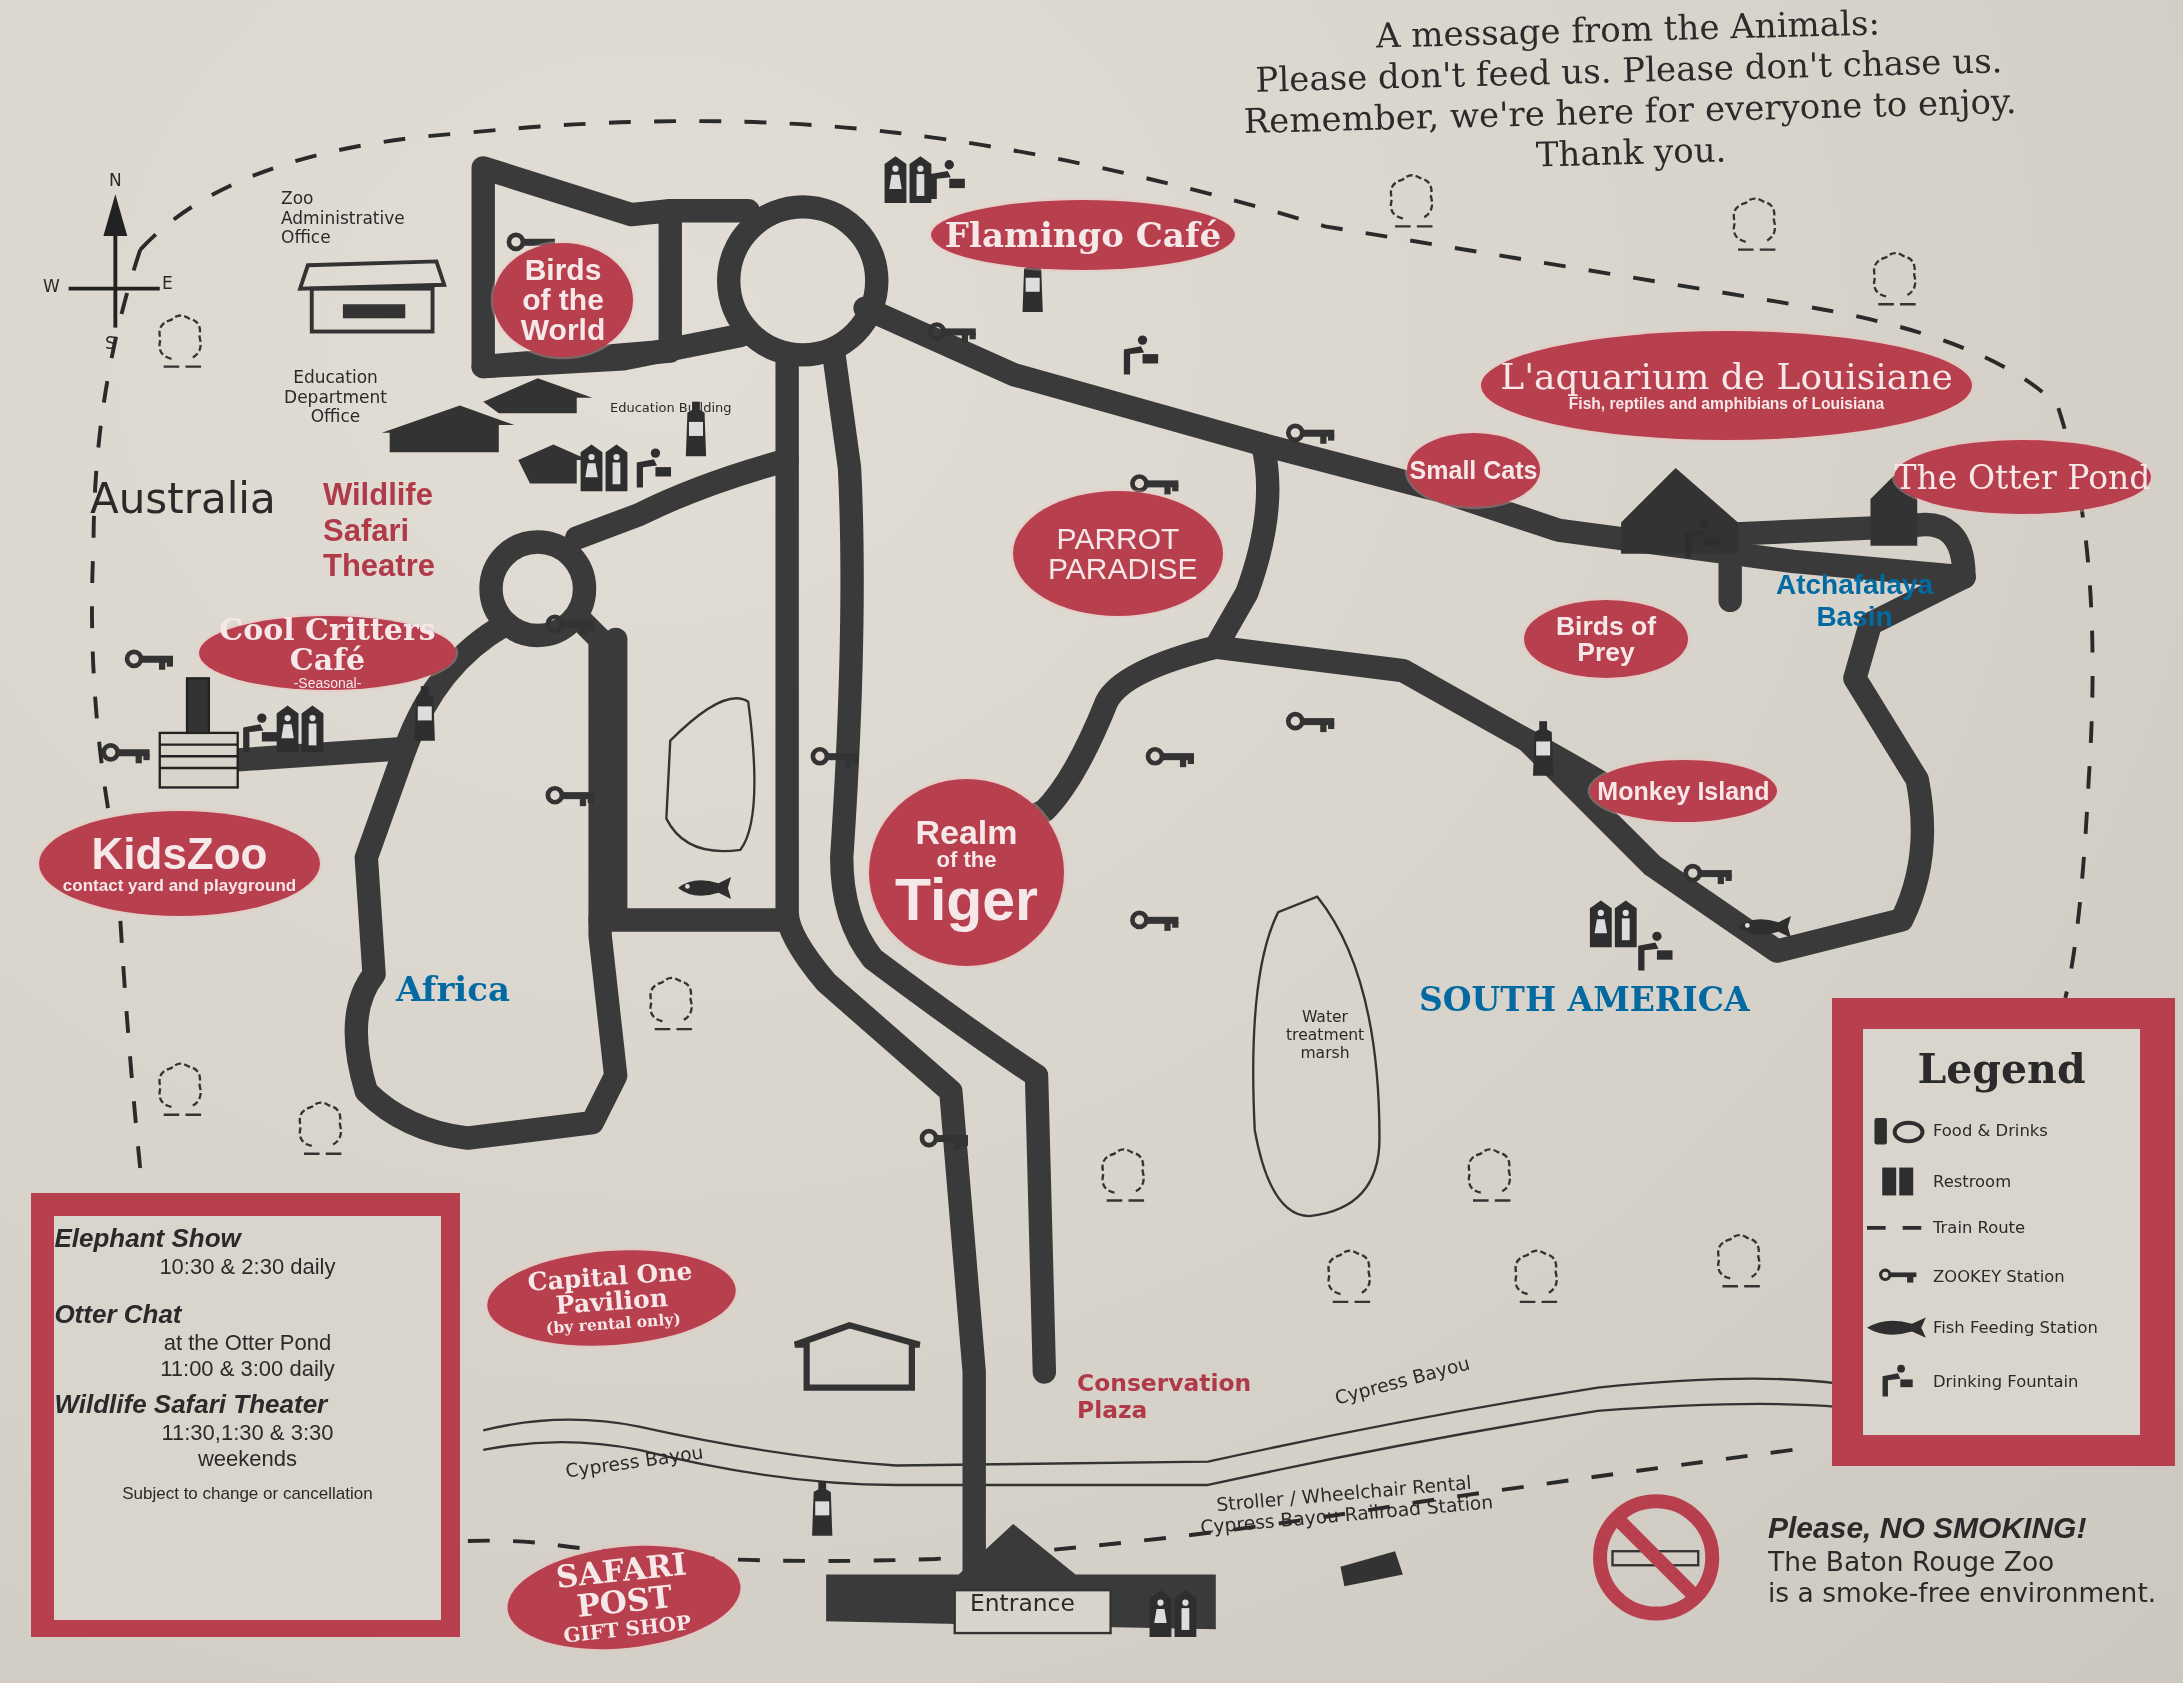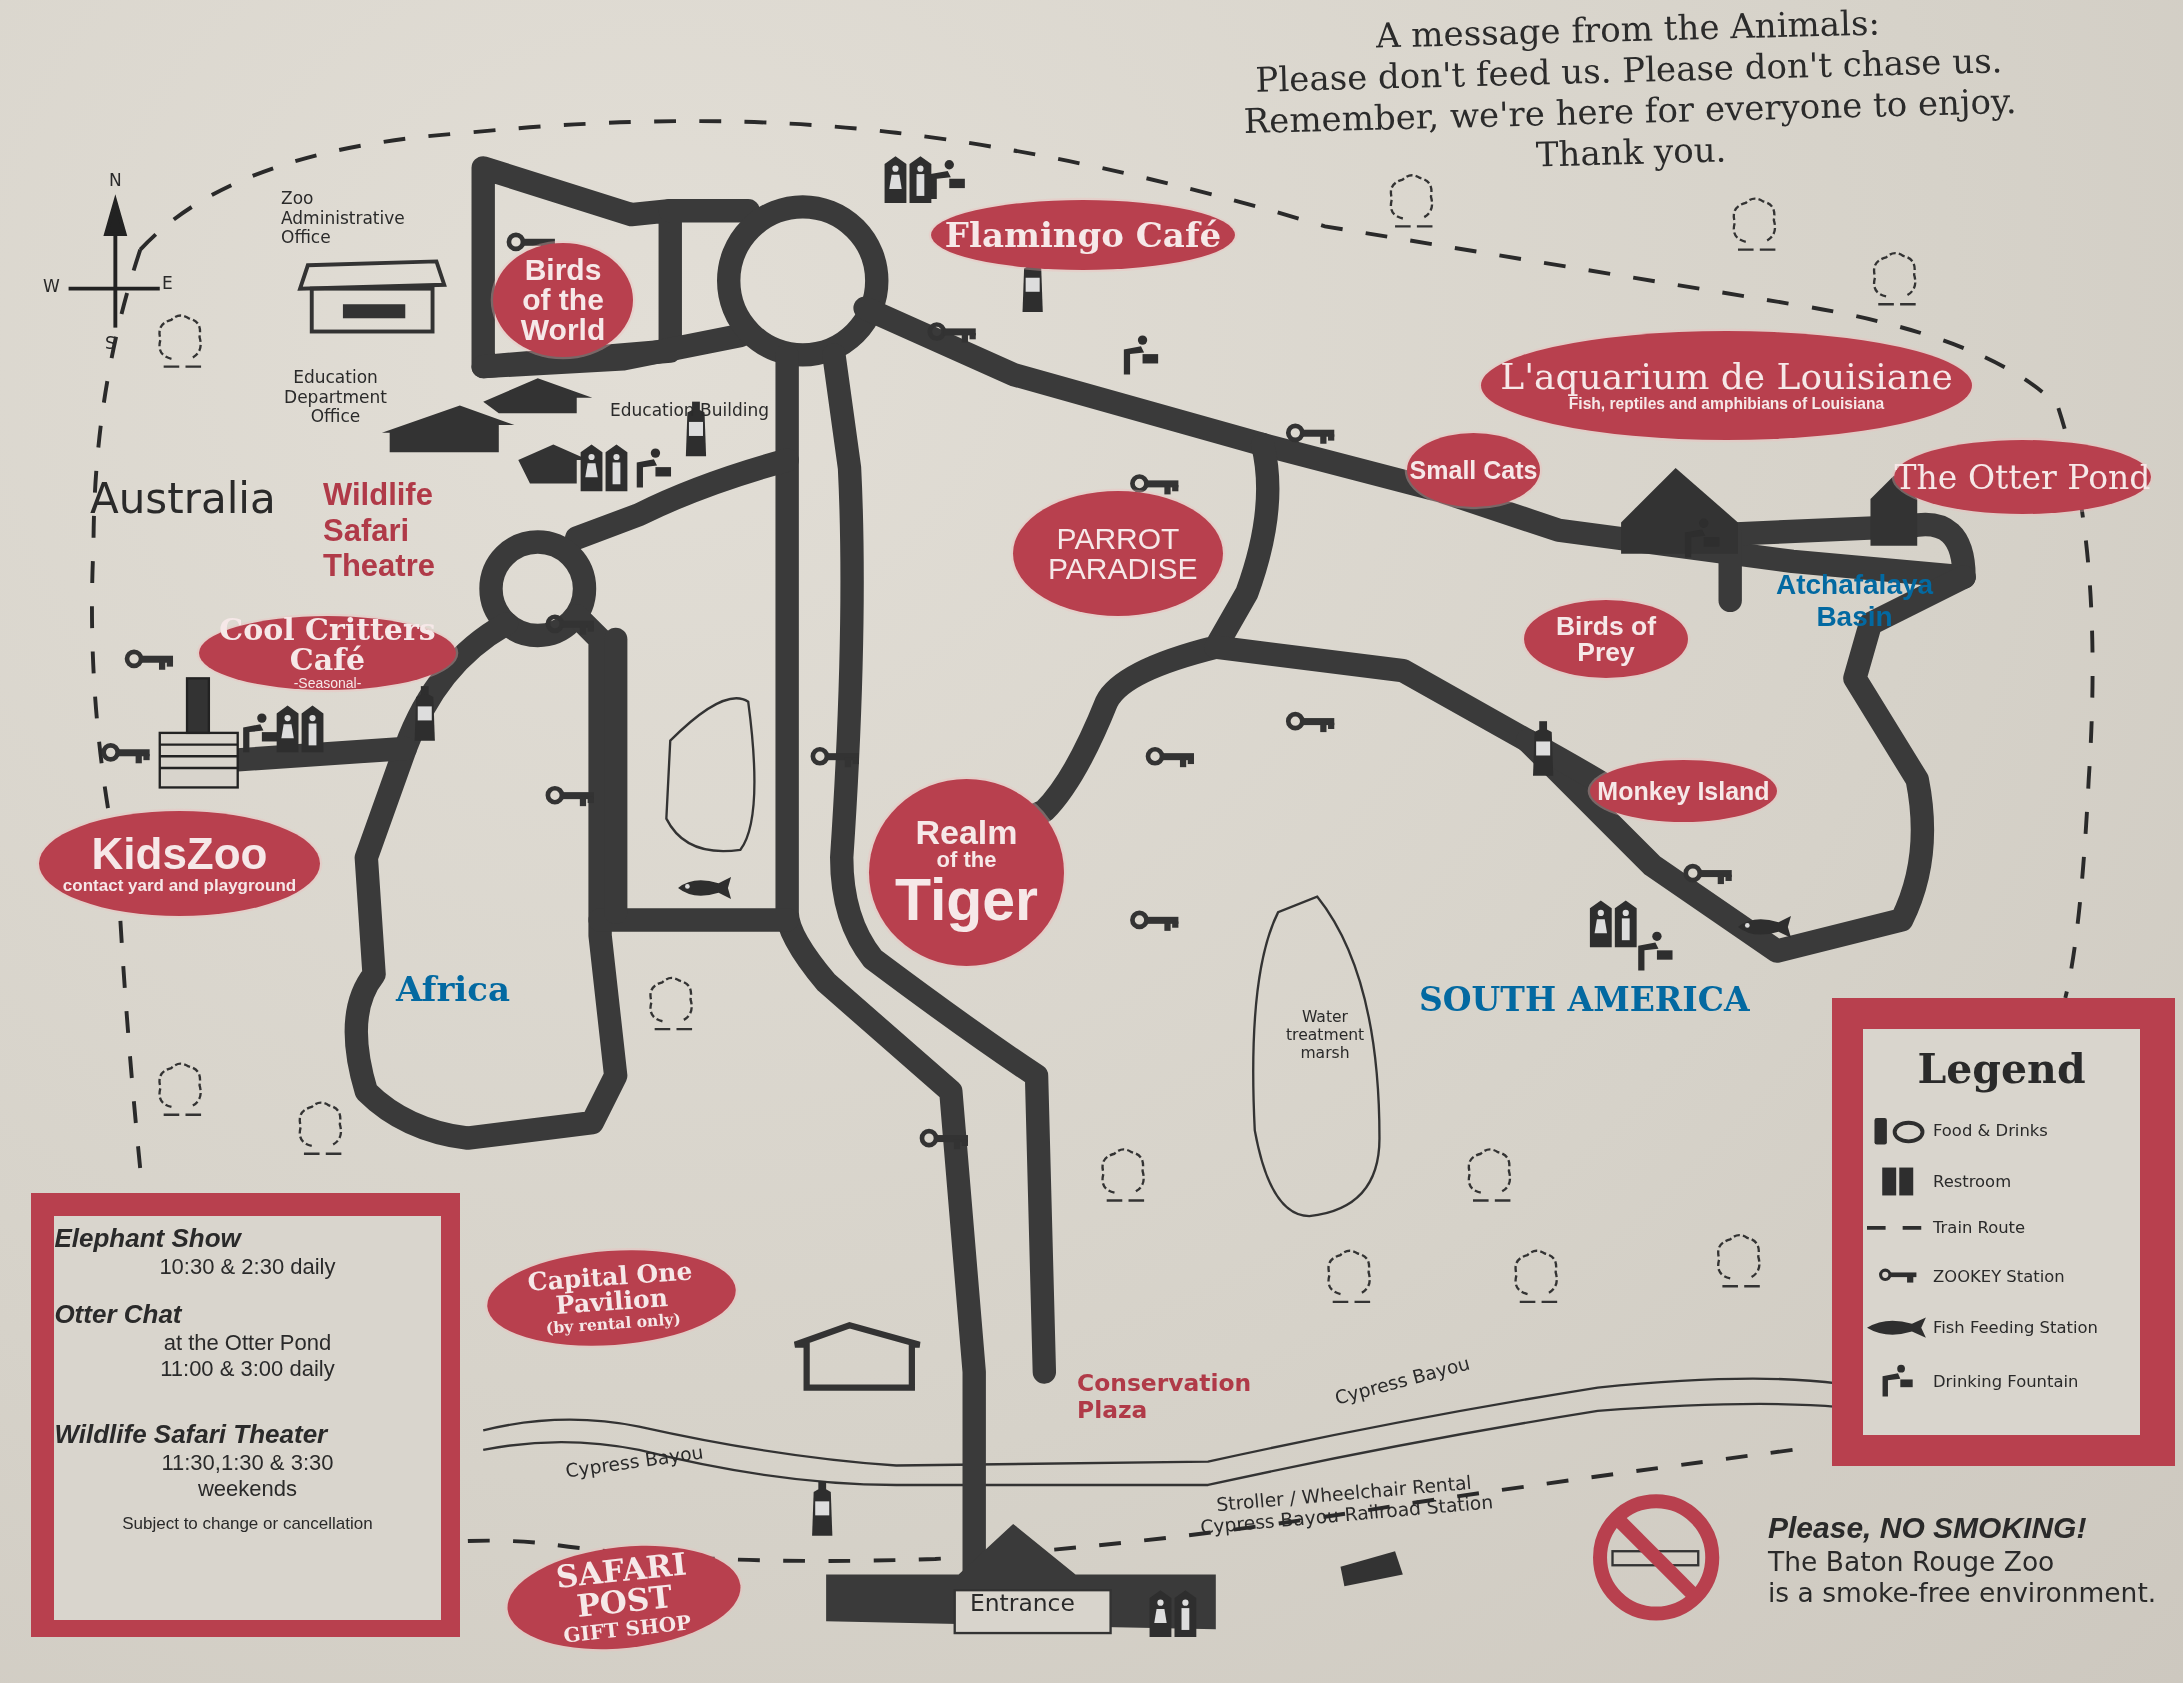--- a/index.html
+++ b/index.html
@@ -195,21 +195,21 @@
   <div>Thank you.</div>
 </div>
 
 <div class="label" style="left:109px;top:171px;font-size:17px;">N</div>
 <div class="label" style="left:105px;top:334px;font-size:17px;">S</div>
 <div class="label" style="left:43px;top:277px;font-size:17px;">W</div>
 <div class="label" style="left:162px;top:274px;font-size:17px;">E</div>
 
 <div class="label" style="left:281px;top:189px;width:101px;font-size:17px;">Zoo Administrative Office</div>
 <div class="label" style="left:281px;top:368px;width:109px;font-size:17px;text-align:center;">Education Department Office</div>
-<div class="label" style="left:610px;top:401px;font-size:17px;">Education Building</div>
+<div class="label" style="left:610px;top:401px;font-size:13px;">Education Building</div>
 
 <div class="label" style="left:90px;top:475px;font-size:42px;font-family:'DejaVu Sans',sans-serif;">Australia</div>
 <div class="label region" style="left:396px;top:970px;font-size:34px;">Africa</div>
 <div class="label region" style="left:1419px;top:981px;font-size:33px;">SOUTH AMERICA</div>
 <div class="label region" style="left:1769px;top:569px;width:171px;font-size:28px;text-align:center;font-family:'Liberation Sans',sans-serif;">Atchafalaya Basin</div>
 
 <div class="oval" style="left:493px;top:243px;width:140px;height:114px;">
   <div class="t" style="font-size:30px;width:101px;">Birds of the World</div>
 </div>
 <div class="oval" style="left:931px;top:200px;width:304px;height:70px;">
@@ -265,21 +265,21 @@
 <div class="label" style="left:1200px;top:1504px;font-size:18.7px;transform:rotate(-5deg);">Cypress Bayou Railroad Station</div>
 <div class="label" style="left:970px;top:1590px;font-size:23.4px;">Entrance</div>
 
 <div class="frame" style="left:31px;top:1193px;width:429px;height:444px;">
   <div class="inner" style="left:23.4px;top:23.4px;right:19.5px;bottom:17px;">
     <div class="lag-h" style="margin-top:6.2px;">Elephant Show</div>
     <div class="lag-p">10:30 &amp; 2:30 daily</div>
     <div class="lag-h" style="margin-top:18.7px;">Otter Chat</div>
     <div class="lag-p">at the Otter Pond</div>
     <div class="lag-p">11:00 &amp; 3:00 daily</div>
-    <div class="lag-h" style="margin-top:36px;">Wildlife Safari Theater</div>
+    <div class="lag-h" style="margin-top:6px;">Wildlife Safari Theater</div>
     <div class="lag-p">11:30,1:30 &amp; 3:30</div>
     <div class="lag-p">weekends</div>
     <div class="lag-p" style="font-size:17px;margin-top:7.8px;">Subject to change or cancellation</div>
   </div>
 </div>
 
 <div class="frame" style="left:1832px;top:998px;width:343px;height:468px;">
   <div class="inner" style="left:31px;top:31px;right:35px;bottom:31px;">
     <div style="position:absolute;left:0;right:0;top:15.6px;text-align:center;font-family:'DejaVu Serif',serif;font-weight:bold;font-size:41px;">Legend</div>
   </div>

